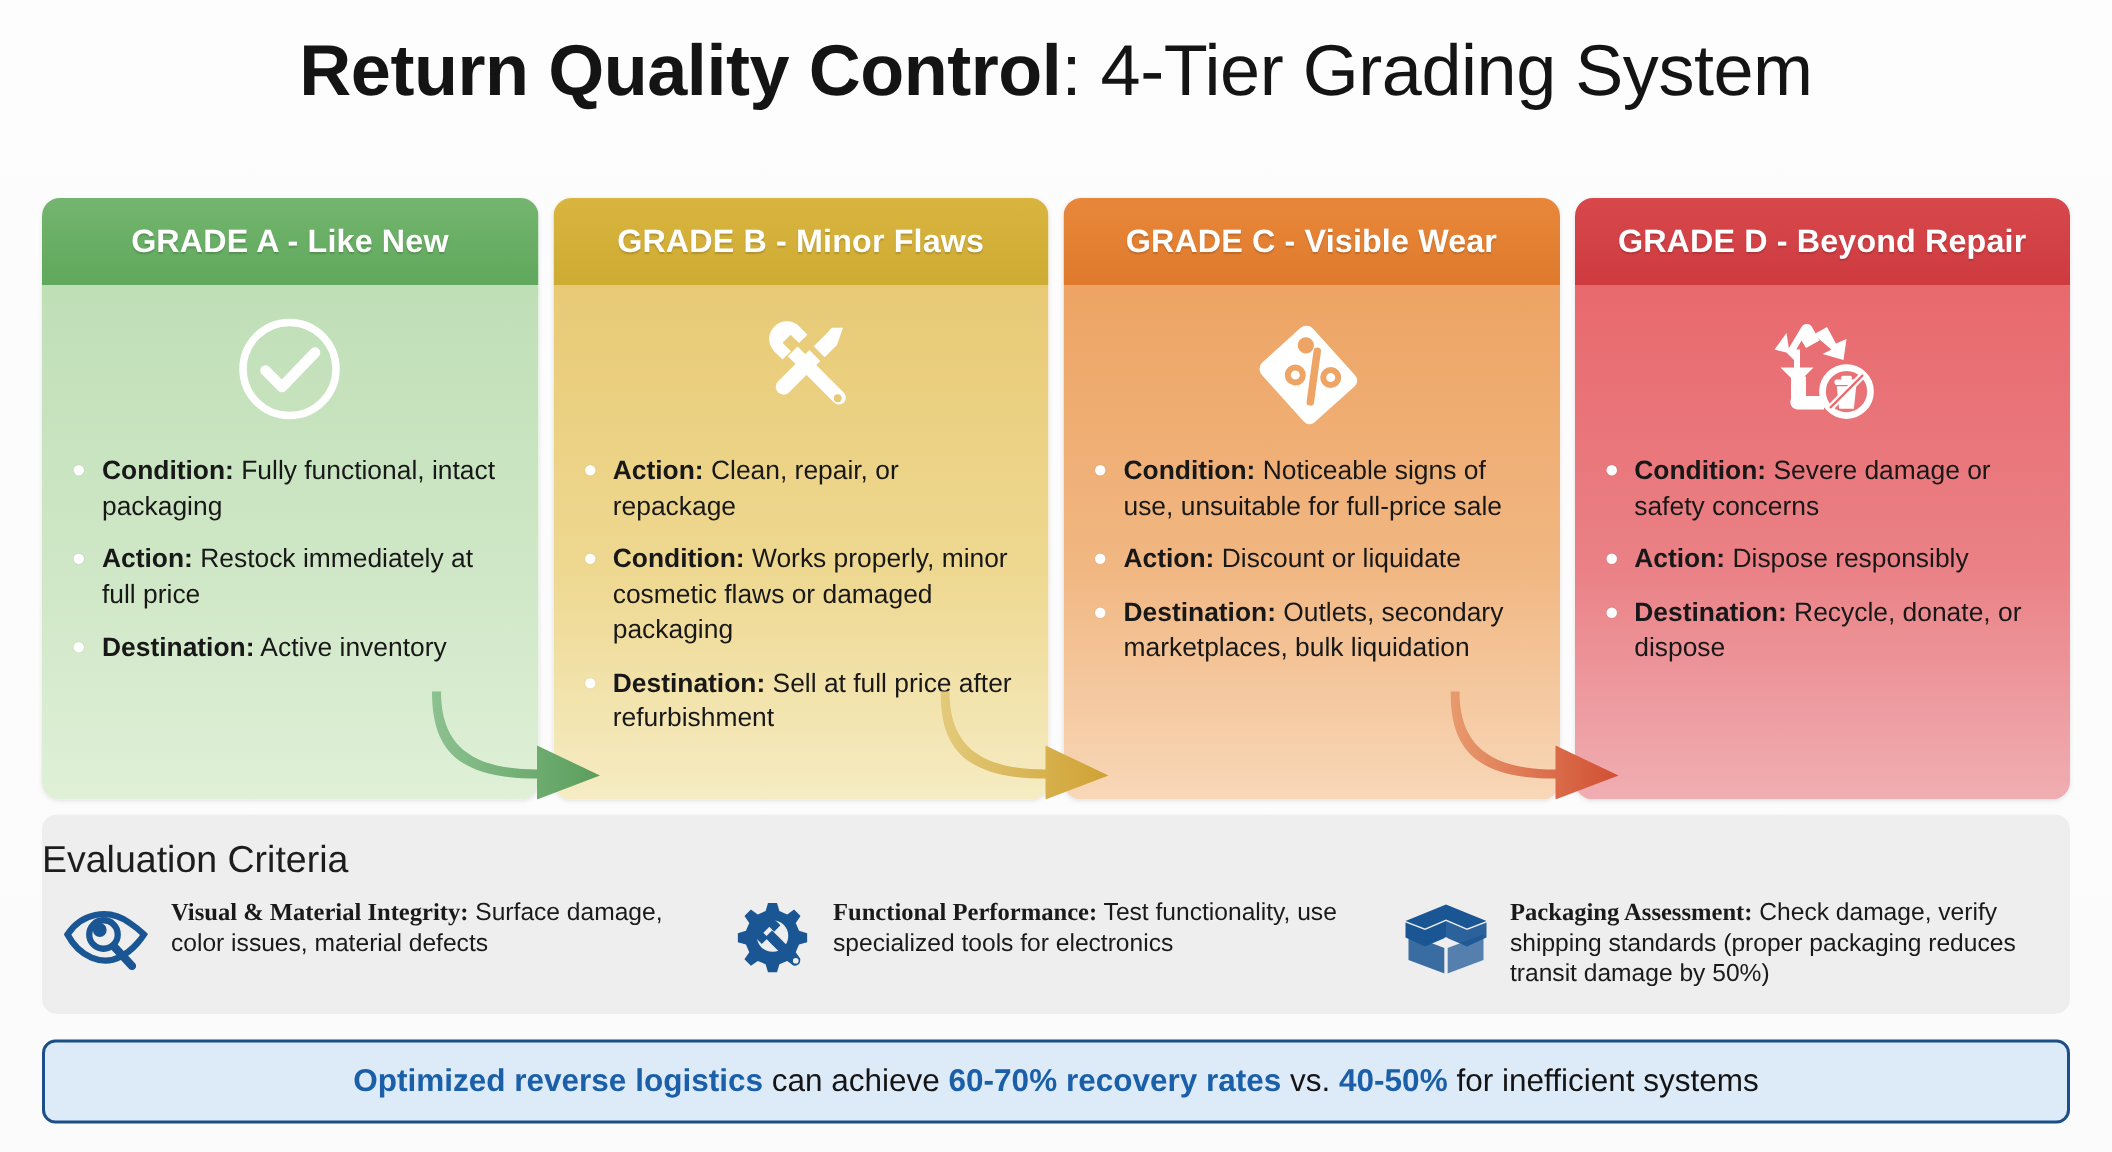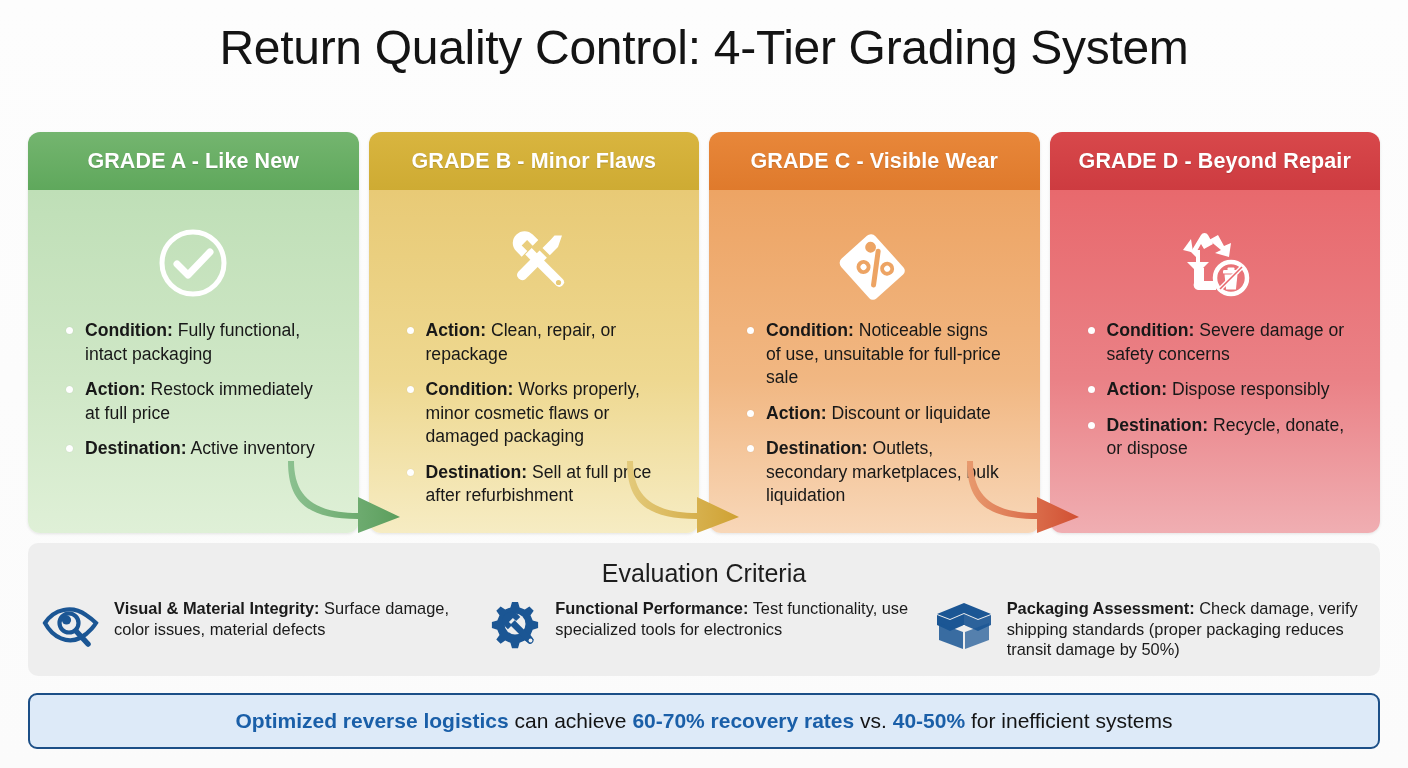--- a/index.html
+++ b/index.html
@@ -24,21 +24,21 @@
     position: absolute;
     left: 0; top: 14px;
     width: 1408px;
     text-align: center;
     font-size: 48px;
     line-height: 68px;
     color: #141414;
     letter-spacing: -0.3px;
     white-space: nowrap;
   }
-  #title .strong { font-weight: normal; }
+  #title .strong { font-weight: bold; }
   #title .light  { font-weight: normal; }
 
   
   #grades {
     position: absolute;
     left: 28px; top: 111px;
     width: 1352px; height: 422px;
     display: flex;
     gap: 10px;
   }
@@ -58,21 +58,21 @@
     color: #ffffff;
     font-size: 21.5px;
     font-weight: bold;
     letter-spacing: 0.1px;
     white-space: nowrap;
     text-shadow: 0 1px 1px rgba(0,0,0,0.16);
   }
   .grade-body {
     position: absolute;
     left: 0; right: 0; top: 58px; bottom: 0;
-    padding: 17px;
+    padding: 0;
   }
   .grade-icon {
     height: 112px;
     display: flex;
     align-items: center;
     justify-content: center;
   }
   .grade-icon svg { display: block; }
 
   .bullets {
@@ -123,21 +123,20 @@
 
   
   #criteria {
     position: absolute;
     left: 28px; top: 543px;
     width: 1352px; height: 133px;
     background: #eeeeee;
     border-radius: 10px;
   }
   #criteria-title {
-    text-align: center;
     font-size: 25px;
     line-height: 27px;
     padding-top: 17px;
     color: #1d1d1d;
     font-weight: normal;
   }
   #criteria-items {
     display: flex;
     padding: 11px 14px 0 14px;
     gap: 12px;
@@ -148,21 +147,21 @@
     gap: 12px;
     flex: 1 1 0;
   }
   .crit-icon { flex: 0 0 auto; padding-top: 3px; }
   .crit-icon svg { display: block; }
   .crit-text {
     font-size: 16.4px;
     line-height: 20.5px;
     color: #1a1a1a;
   }
-  .crit-text b { font-weight: bold; }
+  .crit-text b { font-weight: bold; font-family: Liberation Serif, serif; }
 
   
   #banner {
     position: absolute;
     left: 28px; top: 693px;
     width: 1352px; height: 56px;
     background: #ddeaf8;
     border: 2px solid #1c4f87;
     border-radius: 9px;
     display: flex;

